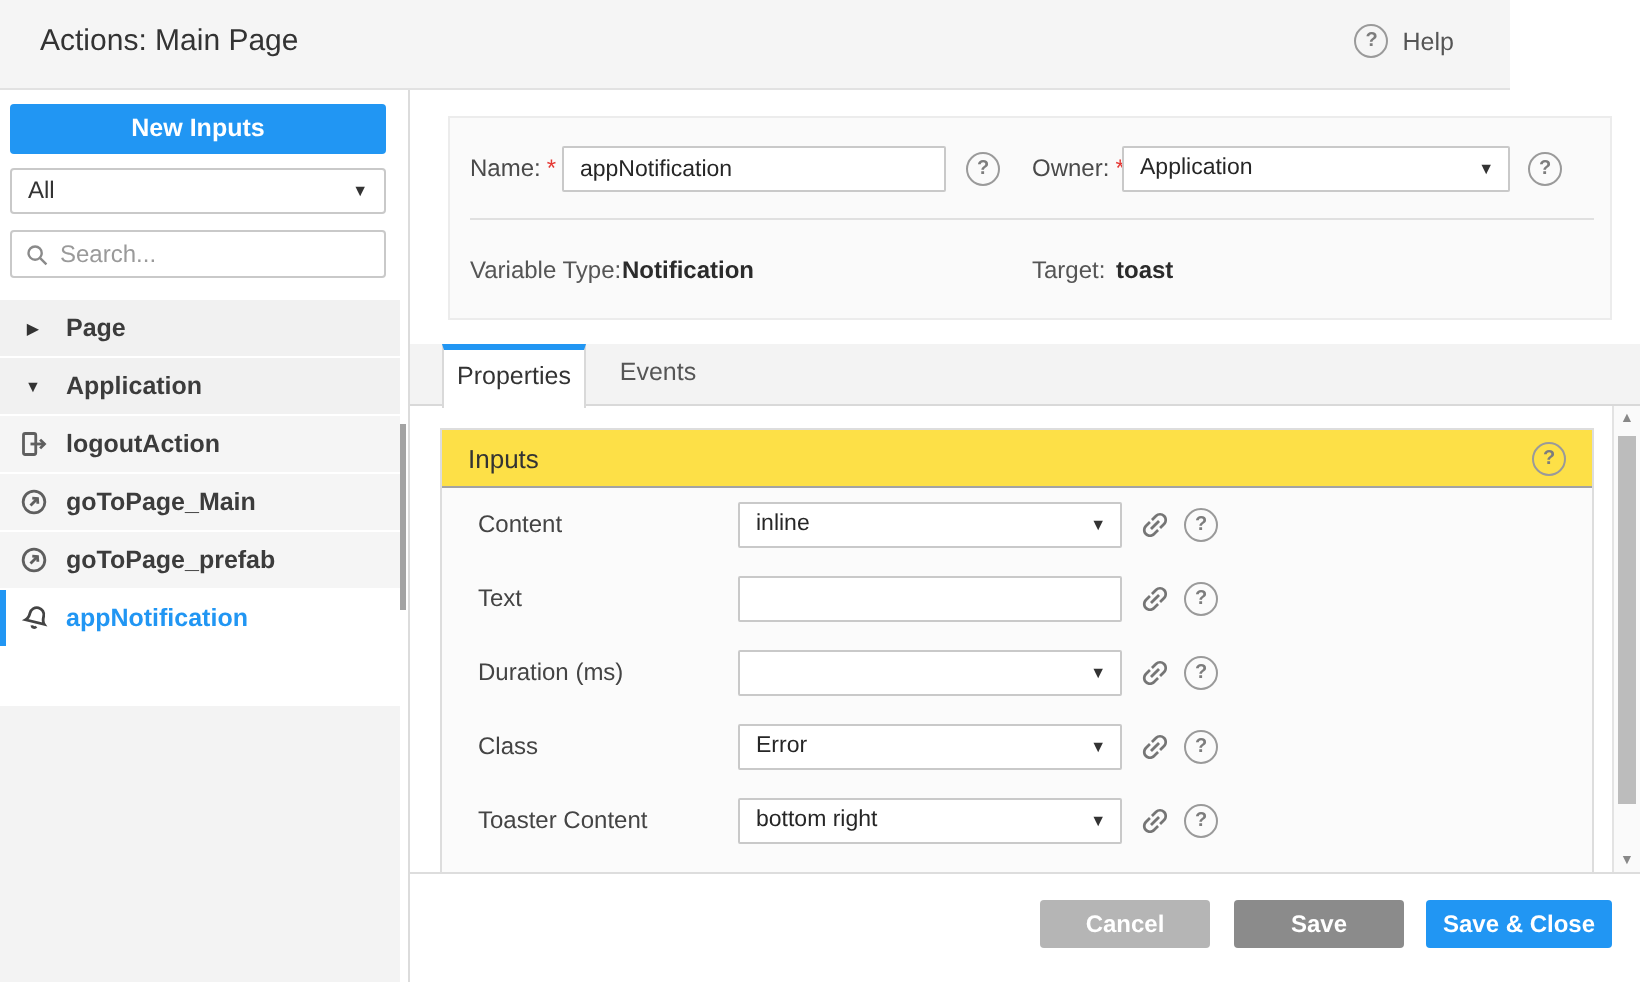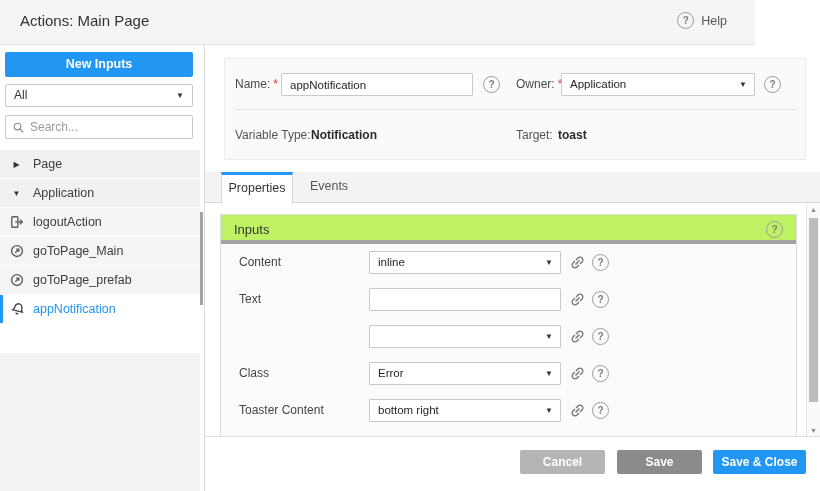--- a/index.html
+++ b/index.html
@@ -31,21 +31,21 @@
   .search-box input::placeholder { color:#9a9a9a; }
 
   .tree { position:absolute; left:0; top:105px; width:200px; }
   .tree-row { position:relative; height:28px; margin-bottom:1px; display:flex; align-items:center; cursor:pointer; }
   .tree-row.group { background:#f1f1f1; }
   .tree-row.child { background:#f5f5f5; }
   .tree-row.selected { background:#fff; border-left:3px solid #2196f3; }
   .tree-row .tw { width:33px; display:flex; justify-content:center; align-items:center; flex:0 0 33px; }
   .tree-row.selected .tw { flex-basis:30px; width:30px; }
   .tree-row .tri { font-size:8px; color:#333; }
-  .tree-row .lbl { font-size:12.5px; color:#3c3c3c; }
+  .tree-row .lbl { font-size:12.5px; color:#3c3c3c;font-weight:bold; }
   .tree-row.selected .lbl { color:#2196f3; }
   .tree-icon { width:14px; height:14px; stroke:#5f5f5f; fill:none; stroke-width:1.6; }
   .tree-row.selected .tree-icon { stroke:#444; }
   .tree-tail { position:absolute; left:0; top:308px; width:200px; height:138px; background:#f3f3f3; }
   .side-scroll-thumb { position:absolute; left:200px; top:167px; width:3px; height:93px; background:#a3a3a3; }
 
   
   .form-box { position:absolute; left:224px; top:58px; width:582px; height:102px; background:#fafafa; border:1px solid #ececec; }
   .fb-label { position:absolute; font-size:12px; color:#4a4a4a; line-height:23px; }
   .req { color:#e53935; margin-left:3px; }
@@ -61,21 +61,21 @@
 
   
   .tabbar { position:absolute; left:205px; top:172px; width:615px; height:31px; background:#f3f3f3; border-bottom:1px solid #d9d9d9; }
   .tab { position:absolute; top:0; height:31px; width:72px; text-align:center; font-size:12.5px; color:#555; line-height:29px; cursor:pointer; }
   .tab.active { left:16px; background:#fff; border-left:1px solid #d9d9d9; border-right:1px solid #d9d9d9;
     border-top:3px solid #2196f3; line-height:26px; color:#333; height:32px; }
   .tab.inactive { left:88px; }
 
   
   .panel { position:absolute; left:220px; top:214px; width:577px; height:223px; border:1px solid #ddd; background:#fbfbfb; overflow:hidden; }
-  .panel-head { position:relative; height:29px; background:#bef264; border-bottom:4px solid #a3a3a3; }
+  .panel-head { position:relative; height:29px; background:#fde047; border-bottom:1px solid #a3a3a3; }
   .panel-head .panel-title { position:absolute; left:13px; top:0; line-height:29px; font-size:13px; color:#333; }
   .panel-head .q-circle { position:absolute; right:13px; top:6px; }
   .prow { position:absolute; left:0; width:577px; height:23px; }
   .prow .p-label { position:absolute; left:18px; top:0; line-height:23px; font-size:12px; color:#444; }
   .prow .field { left:148px; top:0; width:192px; }
   .prow .link-ic { position:absolute; left:348px; top:3px; width:17px; height:17px; }
   .prow .q-circle { position:absolute; left:371px; top:3px; }
   .link-svg { width:17px; height:17px; fill:#757575; transform:rotate(-45deg); }
 
   
@@ -234,20 +234,21 @@
       <input class="text-field field" style="position: absolute;" value="">
       <span class="link-ic">
         <svg class="link-svg" viewBox="0 0 24 24">
             <path d="M3.9 12c0-1.71 1.39-3.1 3.1-3.1h4V7H7c-2.76 0-5 2.24-5 5s2.24 5 5 5h4v-1.9H7c-1.71 0-3.1-1.39-3.1-3.1zM8 13h8v-2H8v2zm9-6h-4v1.9h4c1.71 0 3.1 1.39 3.1 3.1s-1.39 3.1-3.1 3.1h-4V17h4c2.76 0 5-2.24 5-5s-2.24-5-5-5z"></path>
           </svg>
       </span>
       <span class="q-circle">?</span>
     </div>
 
     <div class="prow" style="top:110px;">
+      <span class="p-label">Duration (ms)</span>
       <div class="sel-field field">
         <span class="sel-val"></span>
         <span class="caret">▼</span>
       </div>
       <span class="link-ic">
         <svg class="link-svg" viewBox="0 0 24 24">
             <path d="M3.9 12c0-1.71 1.39-3.1 3.1-3.1h4V7H7c-2.76 0-5 2.24-5 5s2.24 5 5 5h4v-1.9H7c-1.71 0-3.1-1.39-3.1-3.1zM8 13h8v-2H8v2zm9-6h-4v1.9h4c1.71 0 3.1 1.39 3.1 3.1s-1.39 3.1-3.1 3.1h-4V17h4c2.76 0 5-2.24 5-5s-2.24-5-5-5z"></path>
           </svg>
       </span>
       <span class="q-circle">?</span>

